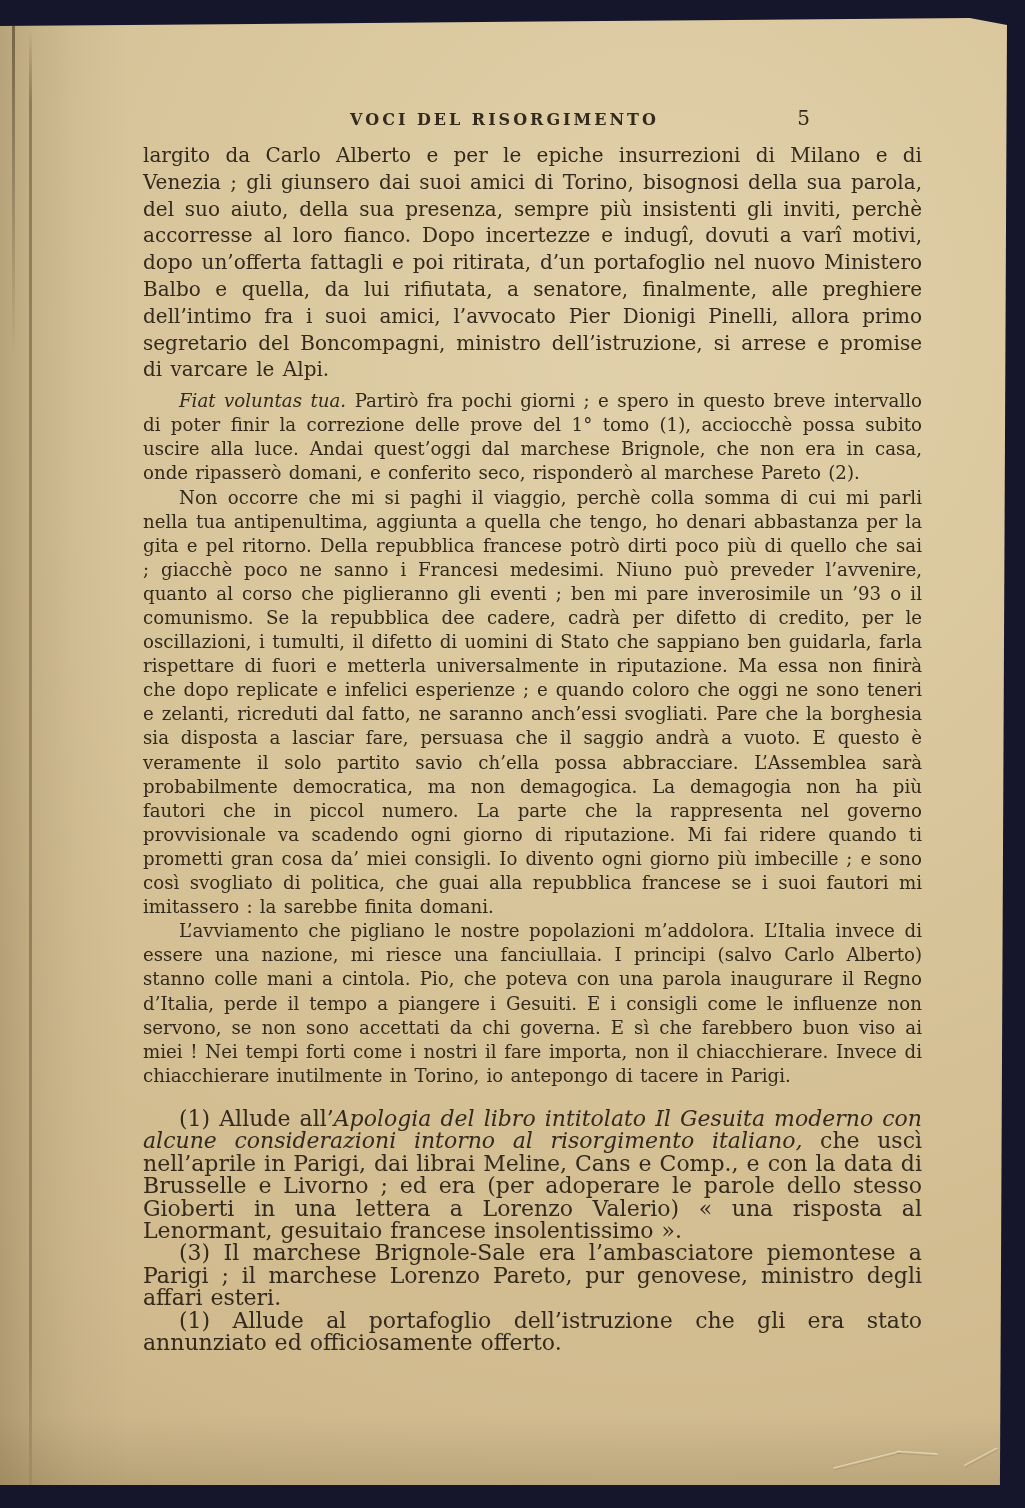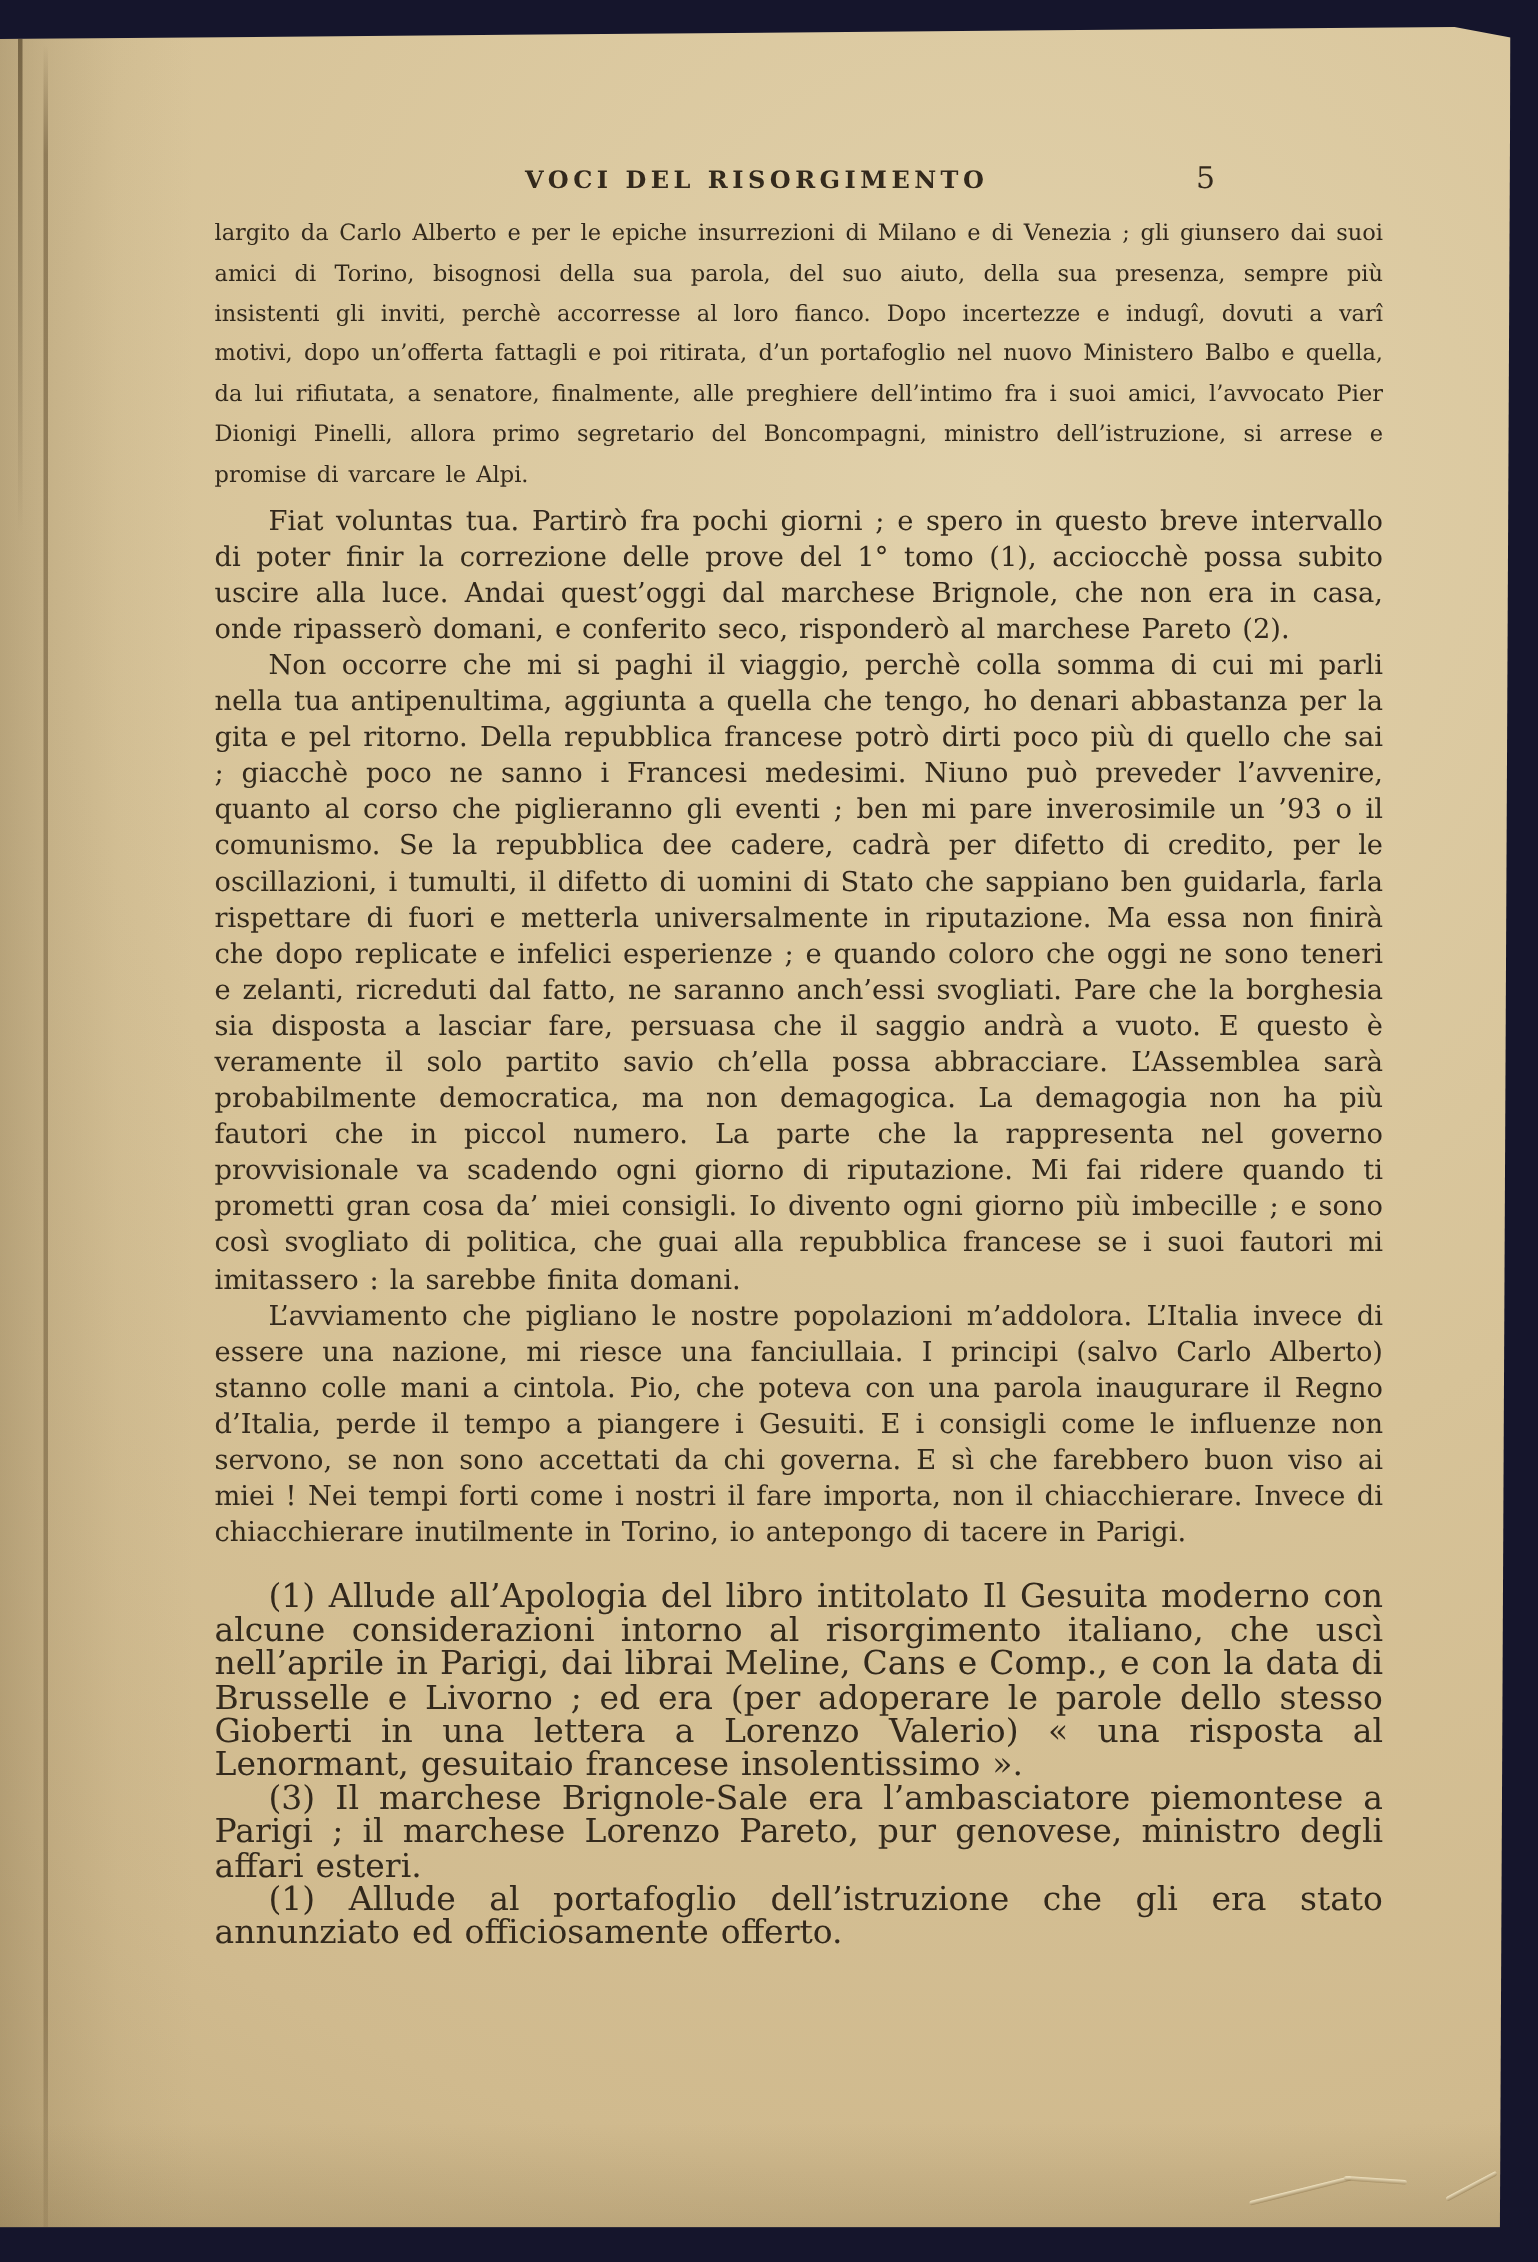--- a/index.html
+++ b/index.html
@@ -77,23 +77,23 @@
     position:absolute;left:50%;top:4px;
     transform:translateX(calc(-50% - 28px));
     font-size:16px;font-weight:bold;letter-spacing:3px;
     white-space:nowrap;
   }
   .page-number{
     position:absolute;right:112px;top:0;
     font-size:20px;
   }
   .para{margin:0;padding:0;}
-  .it{}
+  .it{font-style:italic;}
   .main-text{
-    font-size:15px;line-height:26.8px;
+    font-size:20px;line-height:26.8px;
     text-align:justify;word-spacing:2px;
   }
   .main-text .indent{text-indent:40px;}
   .letter{
     margin-top:6px;
     font-size:18.2px;line-height:24.1px;
     text-align:justify;word-spacing:1.5px;
   }
   .letter .indent{text-indent:36px;}
   .footnotes{

